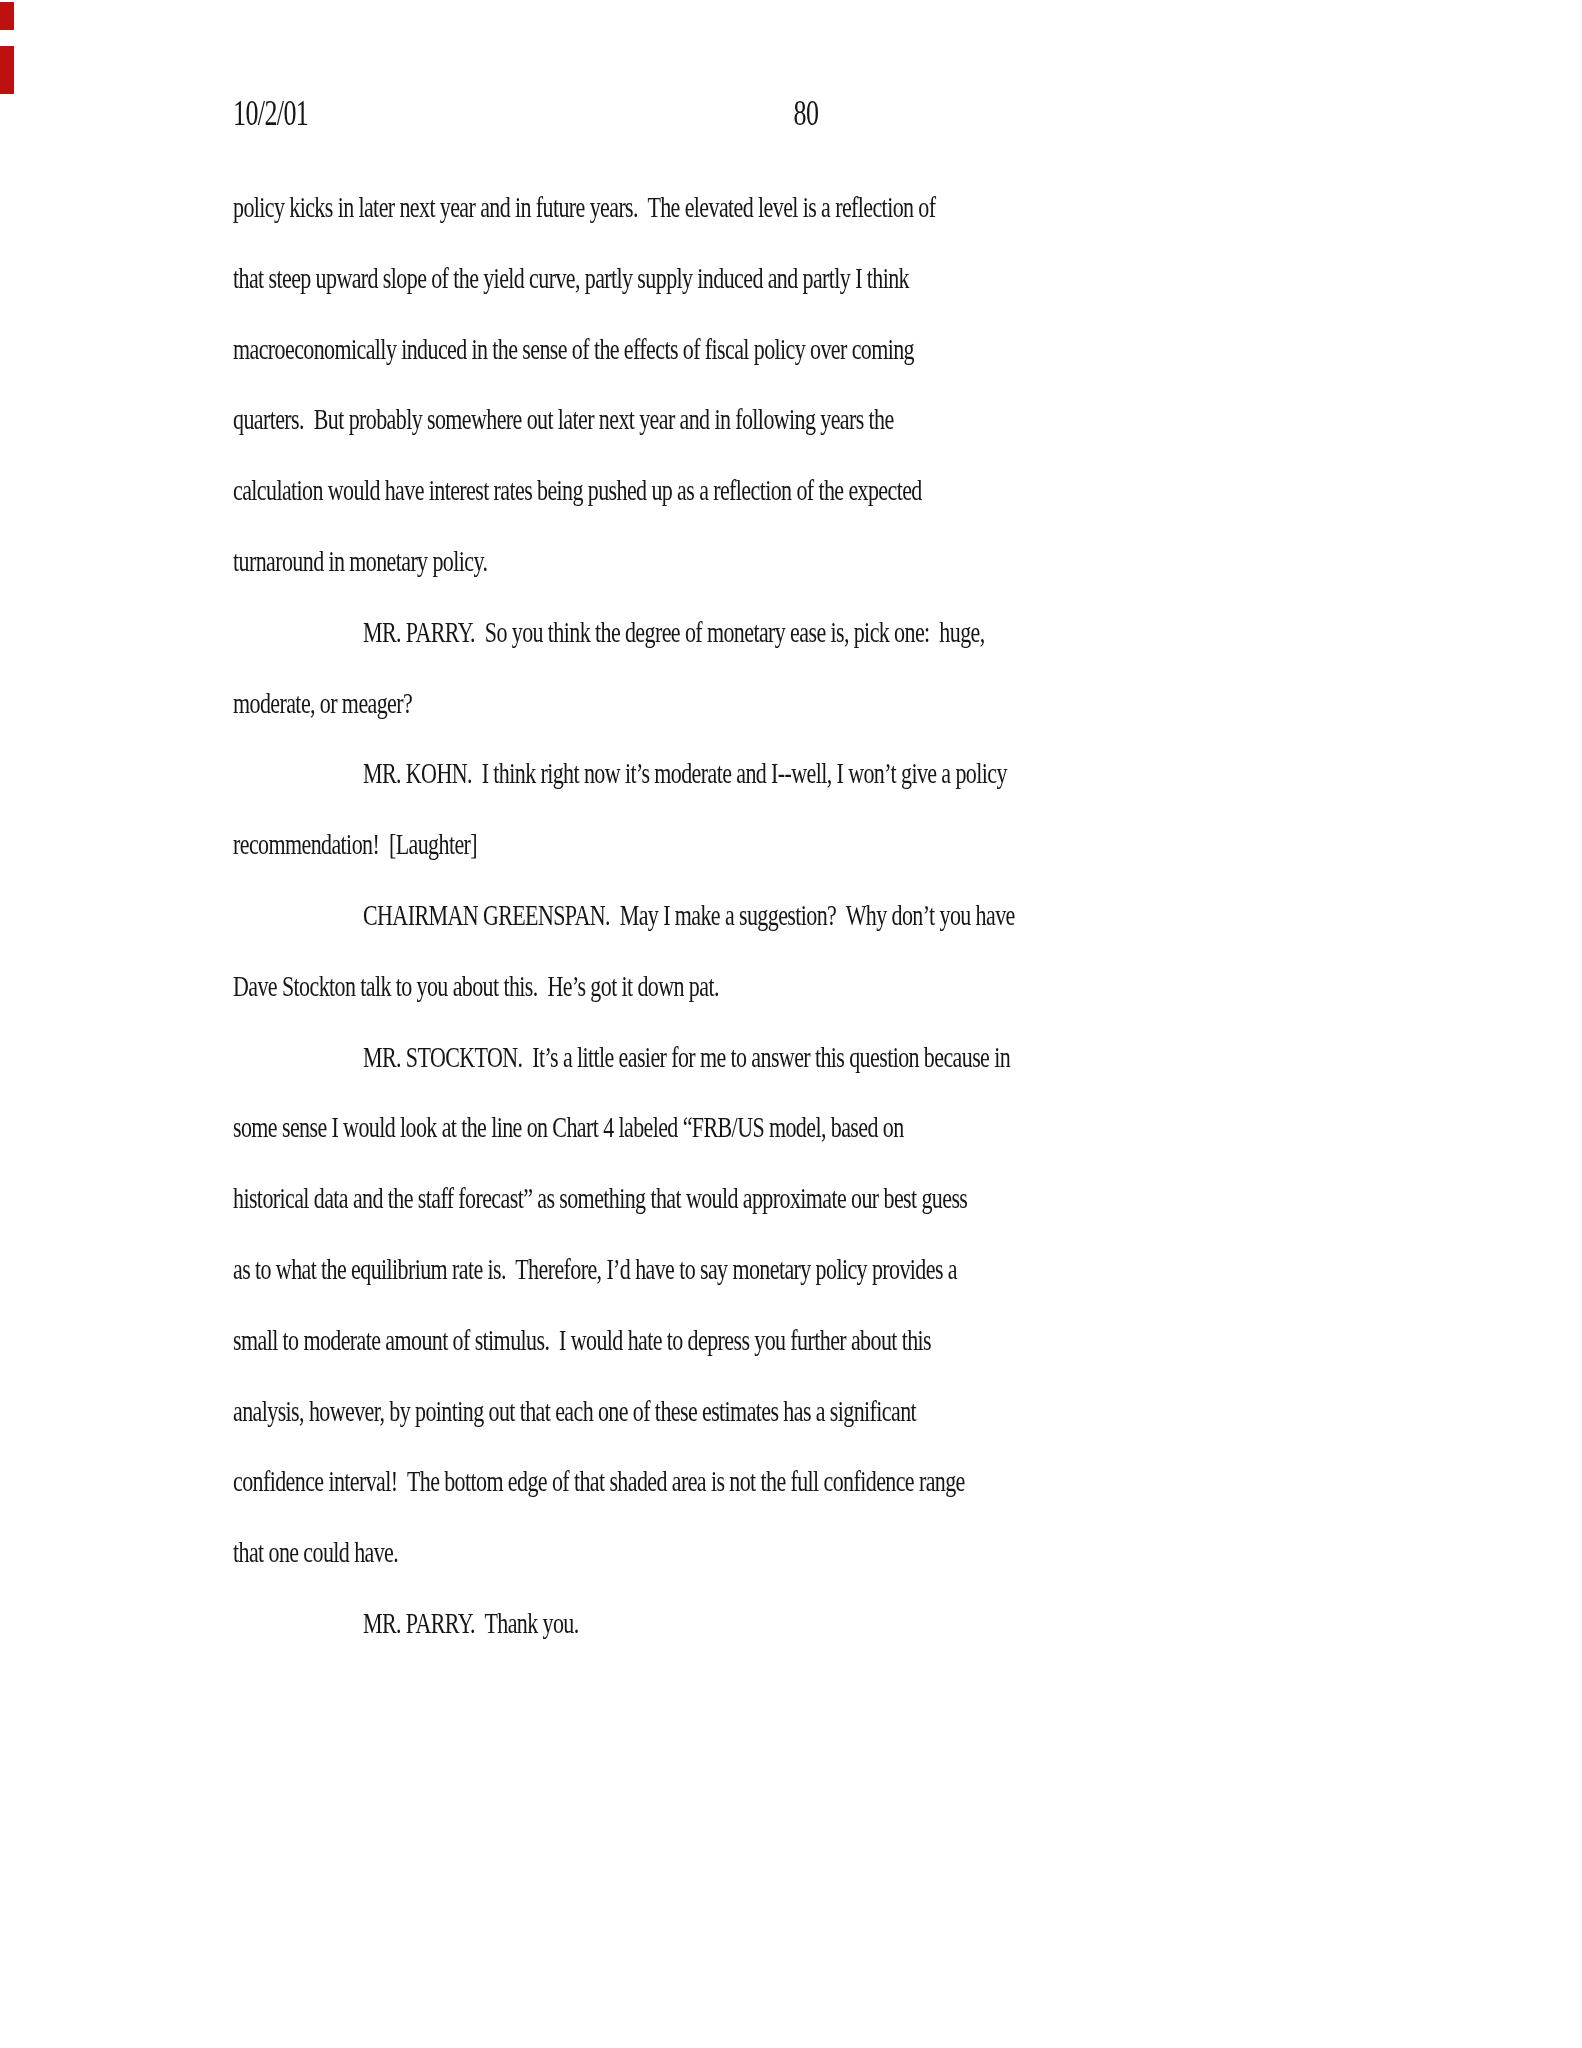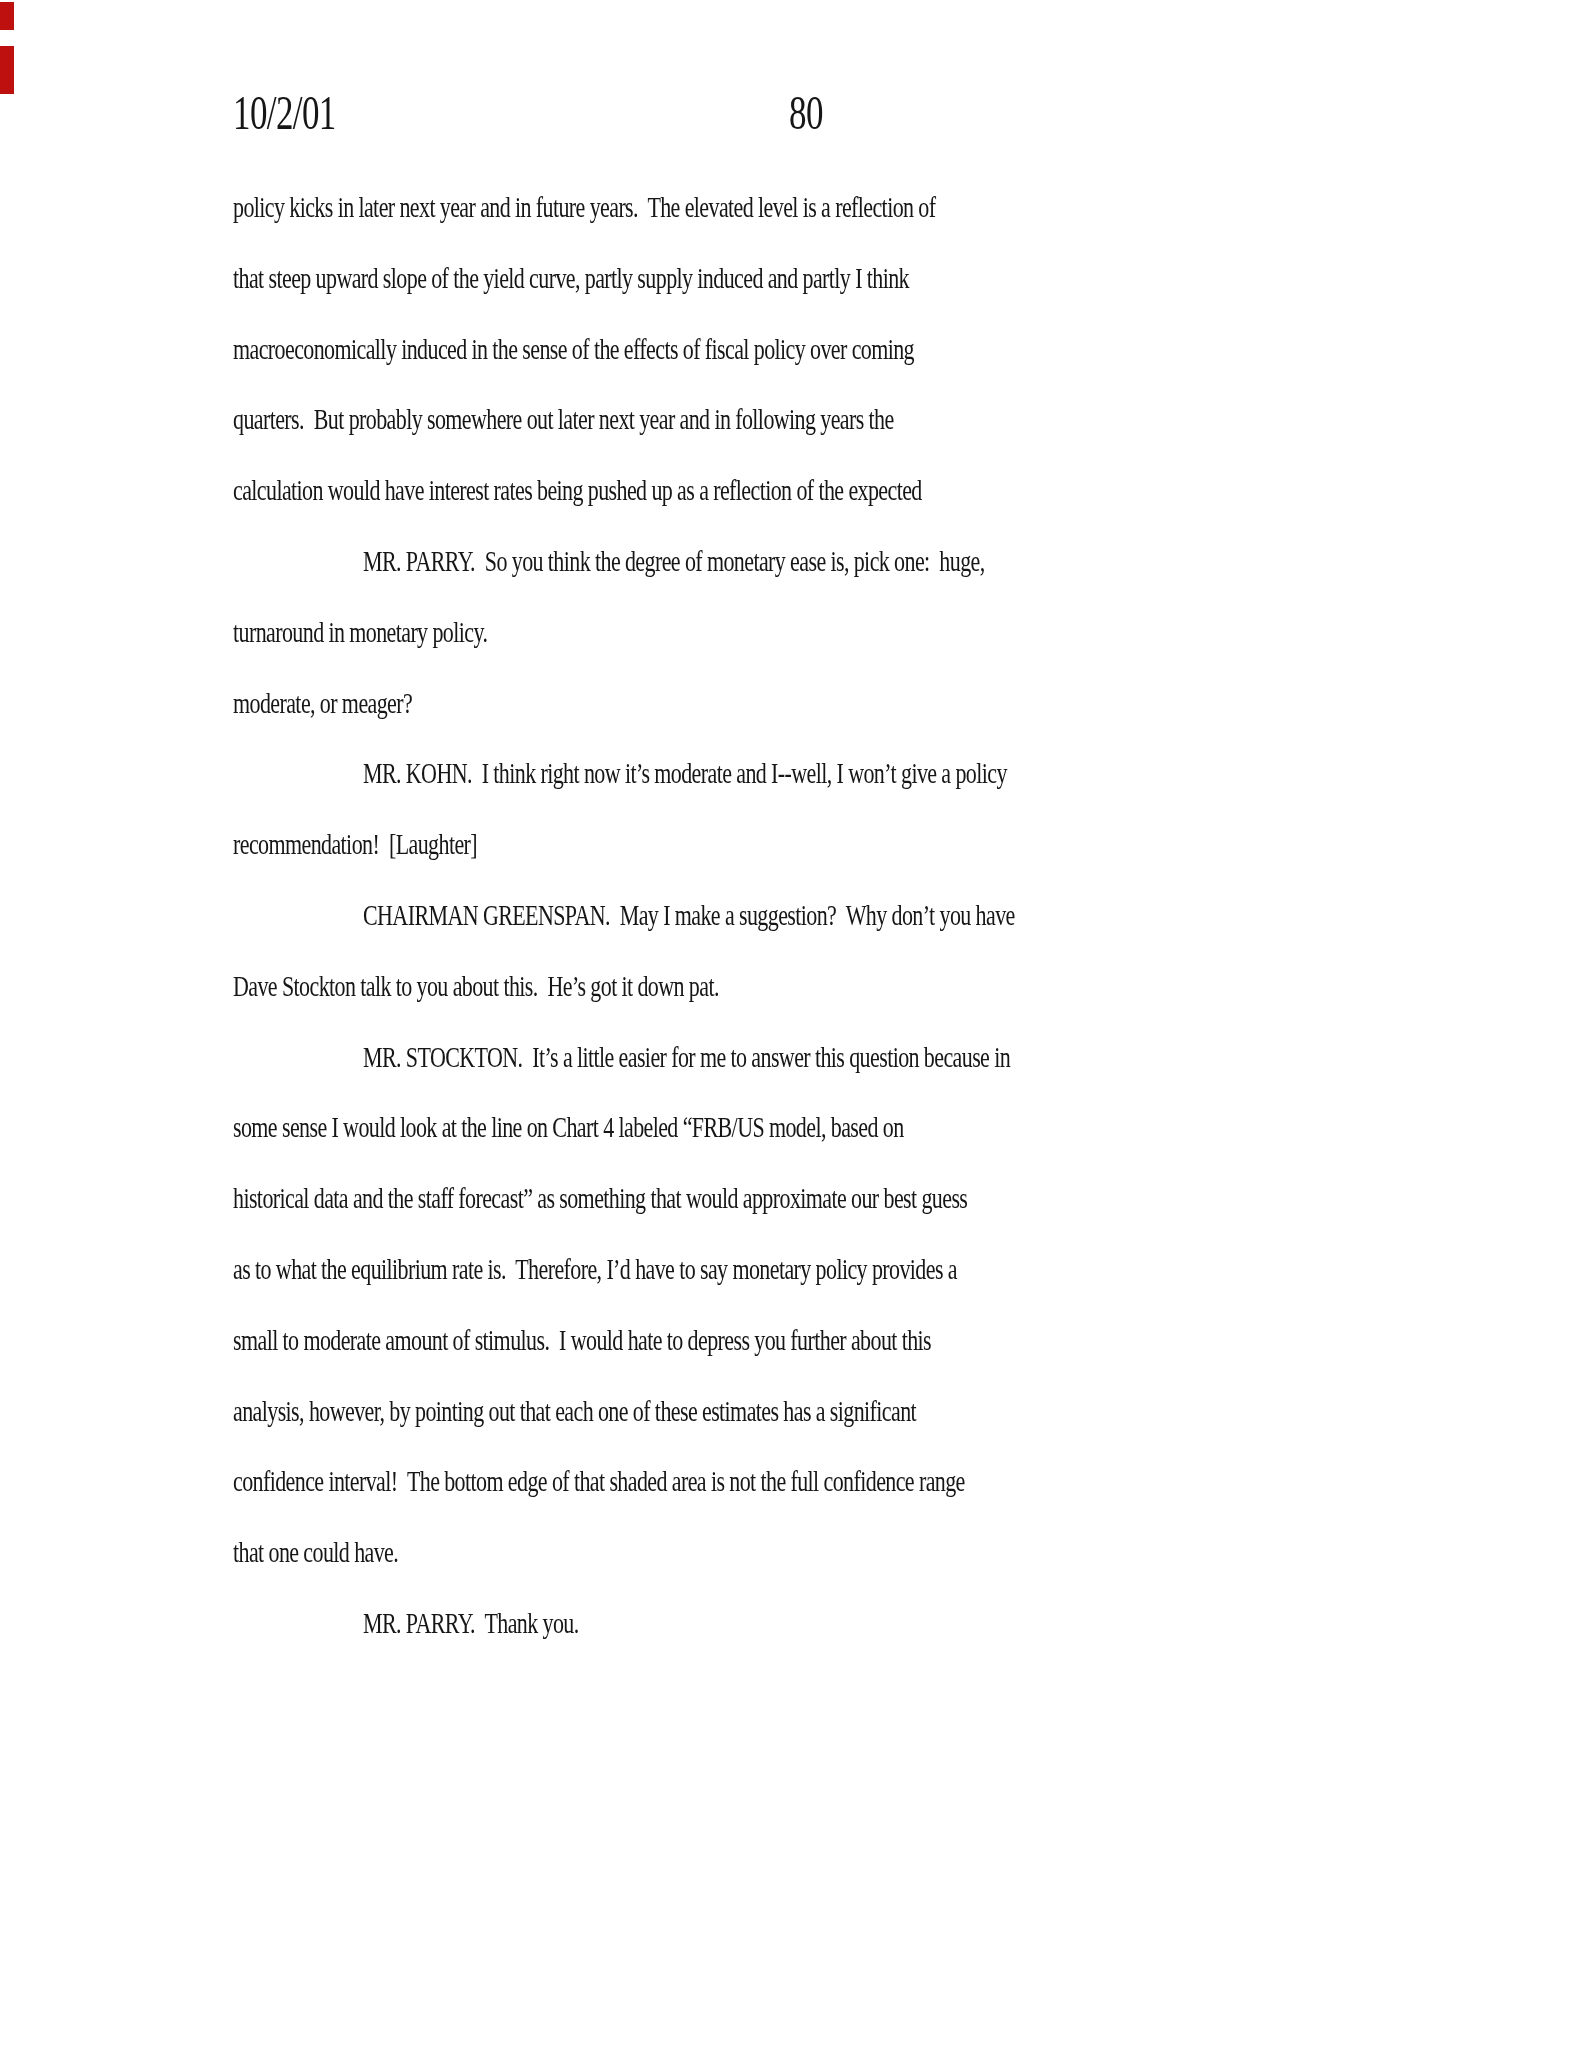--- a/index.html
+++ b/index.html
@@ -16,21 +16,21 @@
     position: absolute;
     left: 0; top: 0;
   }
   .hdr {
     position: absolute;
     top: 93px;
     left: 0;
     width: 1546px;
     height: 48px;
     line-height: 48px;
-    font-size: 35px;
+    font-size: 26px;
     letter-spacing: -0.6px;
   }
   .hdr .date {
     position: absolute;
     left: 233px;
     top: 0;
   }
   .hdr .pageno {
     position: absolute;
     left: 15px;
@@ -73,22 +73,22 @@
     <span class="date"><span class="t">10/2/01</span></span>
     <span class="pageno"><span class="t">80</span></span>
   </div>
 
   <div class="body-text">
     <div class="line"><span class="t">policy kicks in later next year and in future years.  The elevated level is a reflection of</span></div>
     <div class="line"><span class="t">that steep upward slope of the yield curve, partly supply induced and partly I think</span></div>
     <div class="line"><span class="t">macroeconomically induced in the sense of the effects of fiscal policy over coming</span></div>
     <div class="line"><span class="t">quarters.  But probably somewhere out later next year and in following years the</span></div>
     <div class="line"><span class="t">calculation would have interest rates being pushed up as a reflection of the expected</span></div>
+    <div class="line"><span class="t">turnaround in monetary policy.</span></div>
     <div class="line indent"><span class="t">MR. PARRY.  So you think the degree of monetary ease is, pick one:  huge,</span></div>
-    <div class="line"><span class="t">turnaround in monetary policy.</span></div>
     <div class="line"><span class="t">moderate, or meager?</span></div>
     <div class="line indent"><span class="t">MR. KOHN.  I think right now it’s moderate and I--well, I won’t give a policy</span></div>
     <div class="line"><span class="t">recommendation!  [Laughter]</span></div>
     <div class="line indent"><span class="t">CHAIRMAN GREENSPAN.  May I make a suggestion?  Why don’t you have</span></div>
     <div class="line"><span class="t">Dave Stockton talk to you about this.  He’s got it down pat.</span></div>
     <div class="line indent"><span class="t">MR. STOCKTON.  It’s a little easier for me to answer this question because in</span></div>
     <div class="line"><span class="t">some sense I would look at the line on Chart 4 labeled “FRB/US model, based on</span></div>
     <div class="line"><span class="t">historical data and the staff forecast” as something that would approximate our best guess</span></div>
     <div class="line"><span class="t">as to what the equilibrium rate is.  Therefore, I’d have to say monetary policy provides a</span></div>
     <div class="line"><span class="t">small to moderate amount of stimulus.  I would hate to depress you further about this</span></div>

